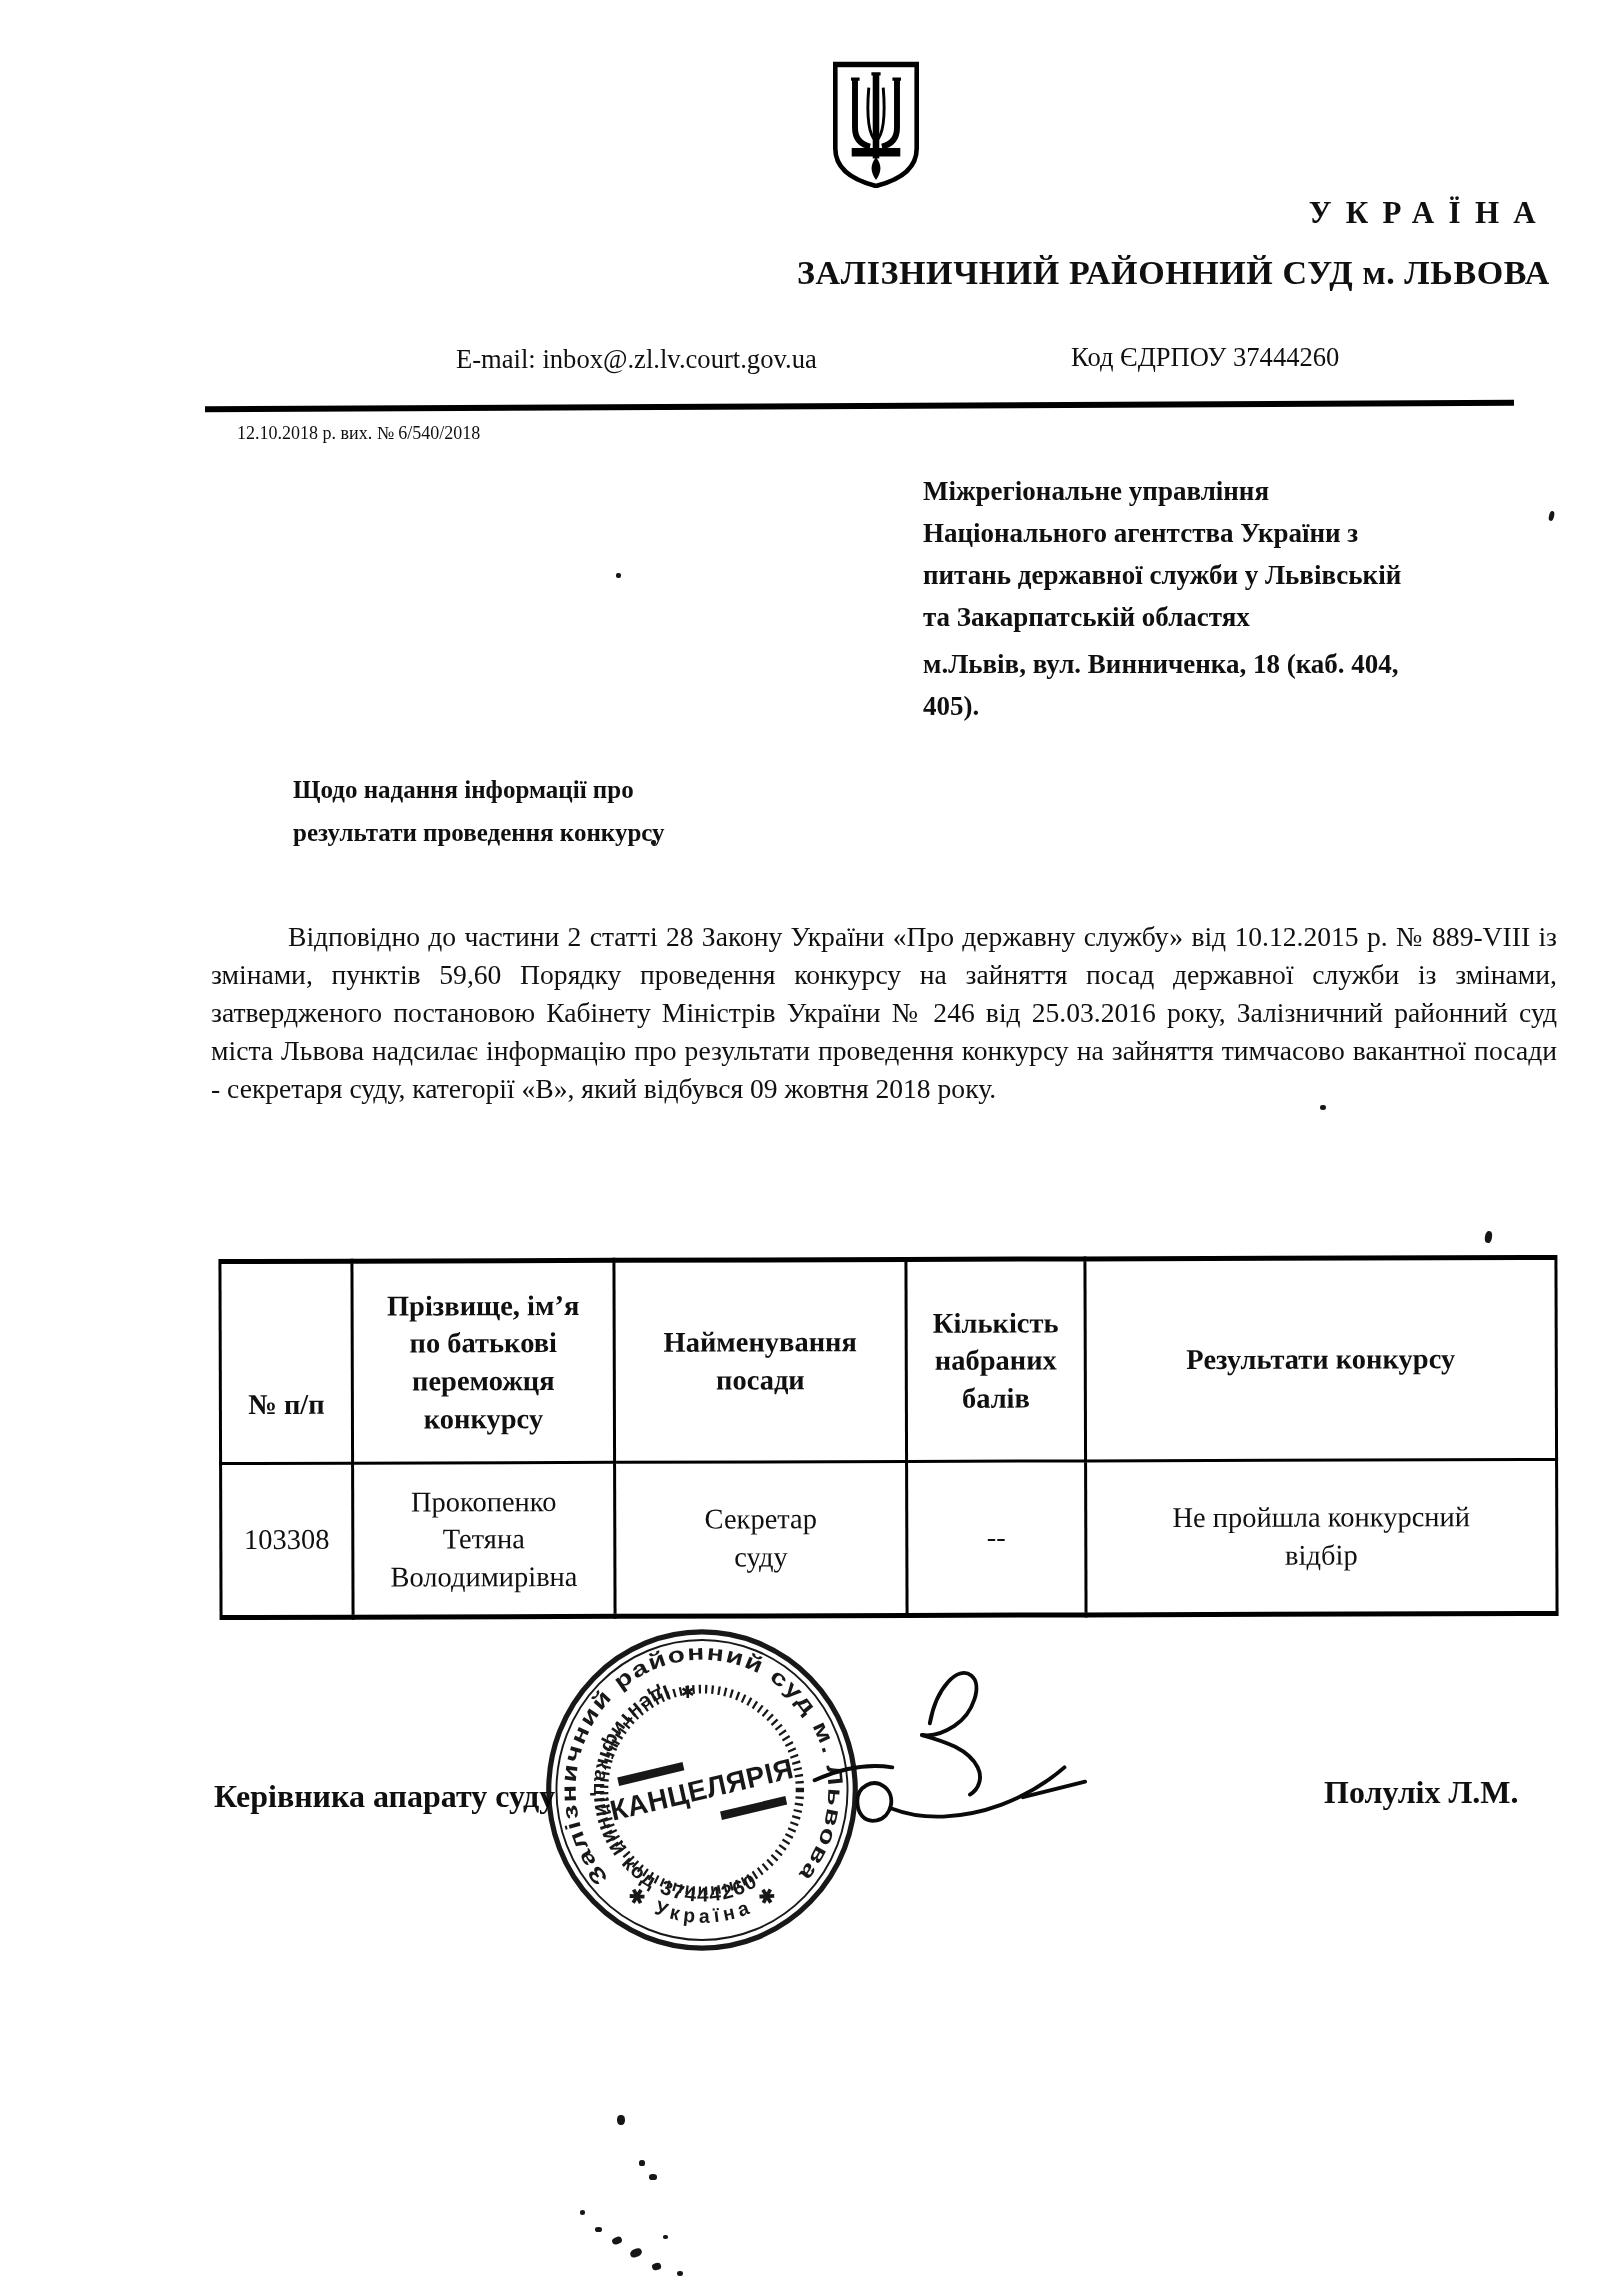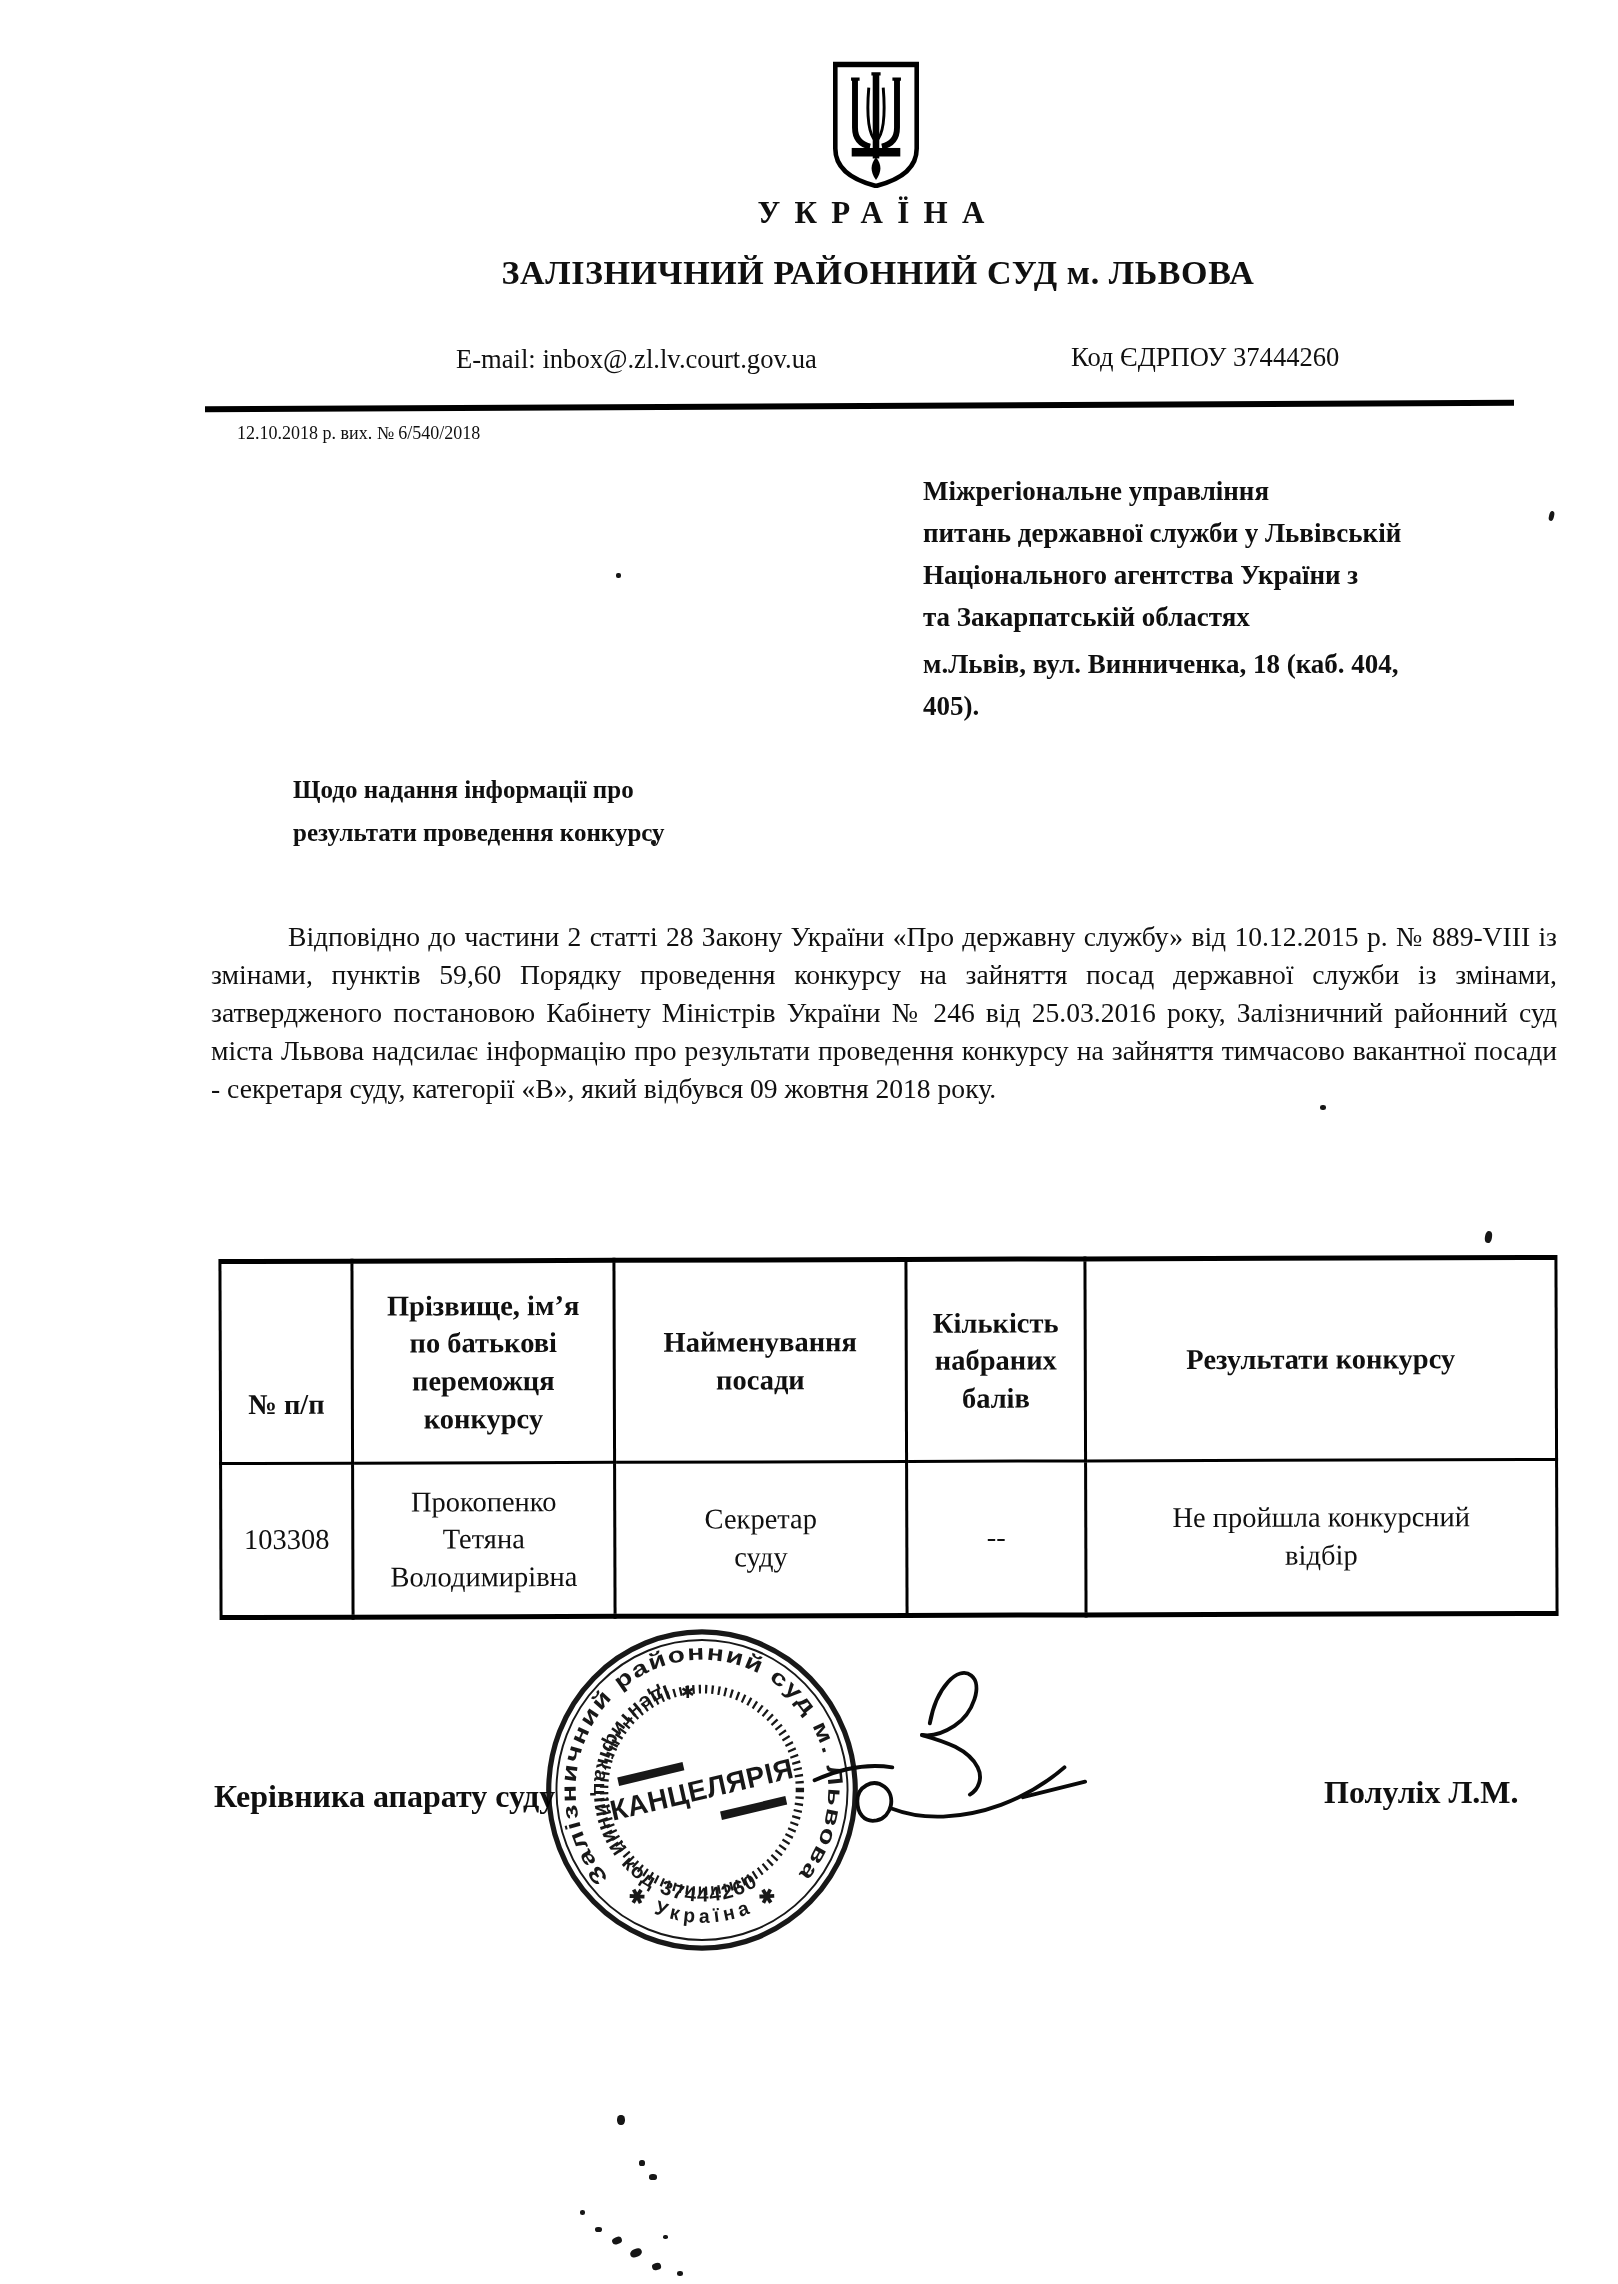--- a/index.html
+++ b/index.html
@@ -1,19 +1,19 @@
 <!DOCTYPE html>
 <html style="font-size:10.4px"><head>
 <meta charset="utf-8">
 <style>
   html,body{margin:0;padding:0;background:#fff;}
   .page{position:relative;width:1619px;height:2284px;background:#ffffff;overflow:hidden;
         font-family:"Liberation Serif","DejaVu Serif",serif;color:#101010;}
   .abs{position:absolute;}
-  .ctr{left:197px;width:1362px;text-align:center;}
+  .ctr{left:188px;width:1362px;text-align:right;}
   .country{top:195px;font-size:31px;font-weight:bold;letter-spacing:14.3px;}
   .court{top:254px;font-size:34px;font-weight:bold;letter-spacing:0.6px;}
   .addr{top:300px;font-size:26.6px;}
   .email{top:344px;left:436px;font-size:26.6px;margin-left:20px;}
   .edrpou{top:342px;left:1071px;font-size:26.6px;}
   .rule{top:403px;left:205px;width:1309px;height:5.8px;background:#000;transform:rotate(-0.28deg);}
   .dateref{top:423px;left:237px;font-size:18px;}
   .recipient{left:923px;width:655px;font-weight:bold;font-size:27px;line-height:42px;}
   .rec-org{top:470px;}
   .rec-addr{top:643px;}
@@ -65,22 +65,22 @@
   <div class="abs email">E-mail: inbox@.zl.lv.court.gov.ua</div>
 
   <div class="abs edrpou">Код ЄДРПОУ 37444260</div>
 
   <div class="abs rule"></div>
 
   <div class="abs dateref">12.10.2018 р. вих. № 6/540/2018</div>
 
   <div class="abs recipient rec-org">
     <div>Міжрегіональне управління</div>
+    <div>Національного агентства України з</div>
     <div>питань державної служби у Львівській</div>
-    <div>Національного агентства України з</div>
     <div>та Закарпатській областях</div>
   </div>
   <div class="abs recipient rec-addr">
     <div>м.Львів, вул. Винниченка, 18 (каб. 404,</div>
     <div>405).</div>
   </div>
 
   <div class="abs subject">
     <div>Щодо надання інформації про</div>
     <div>результати проведення конкурсу</div>

